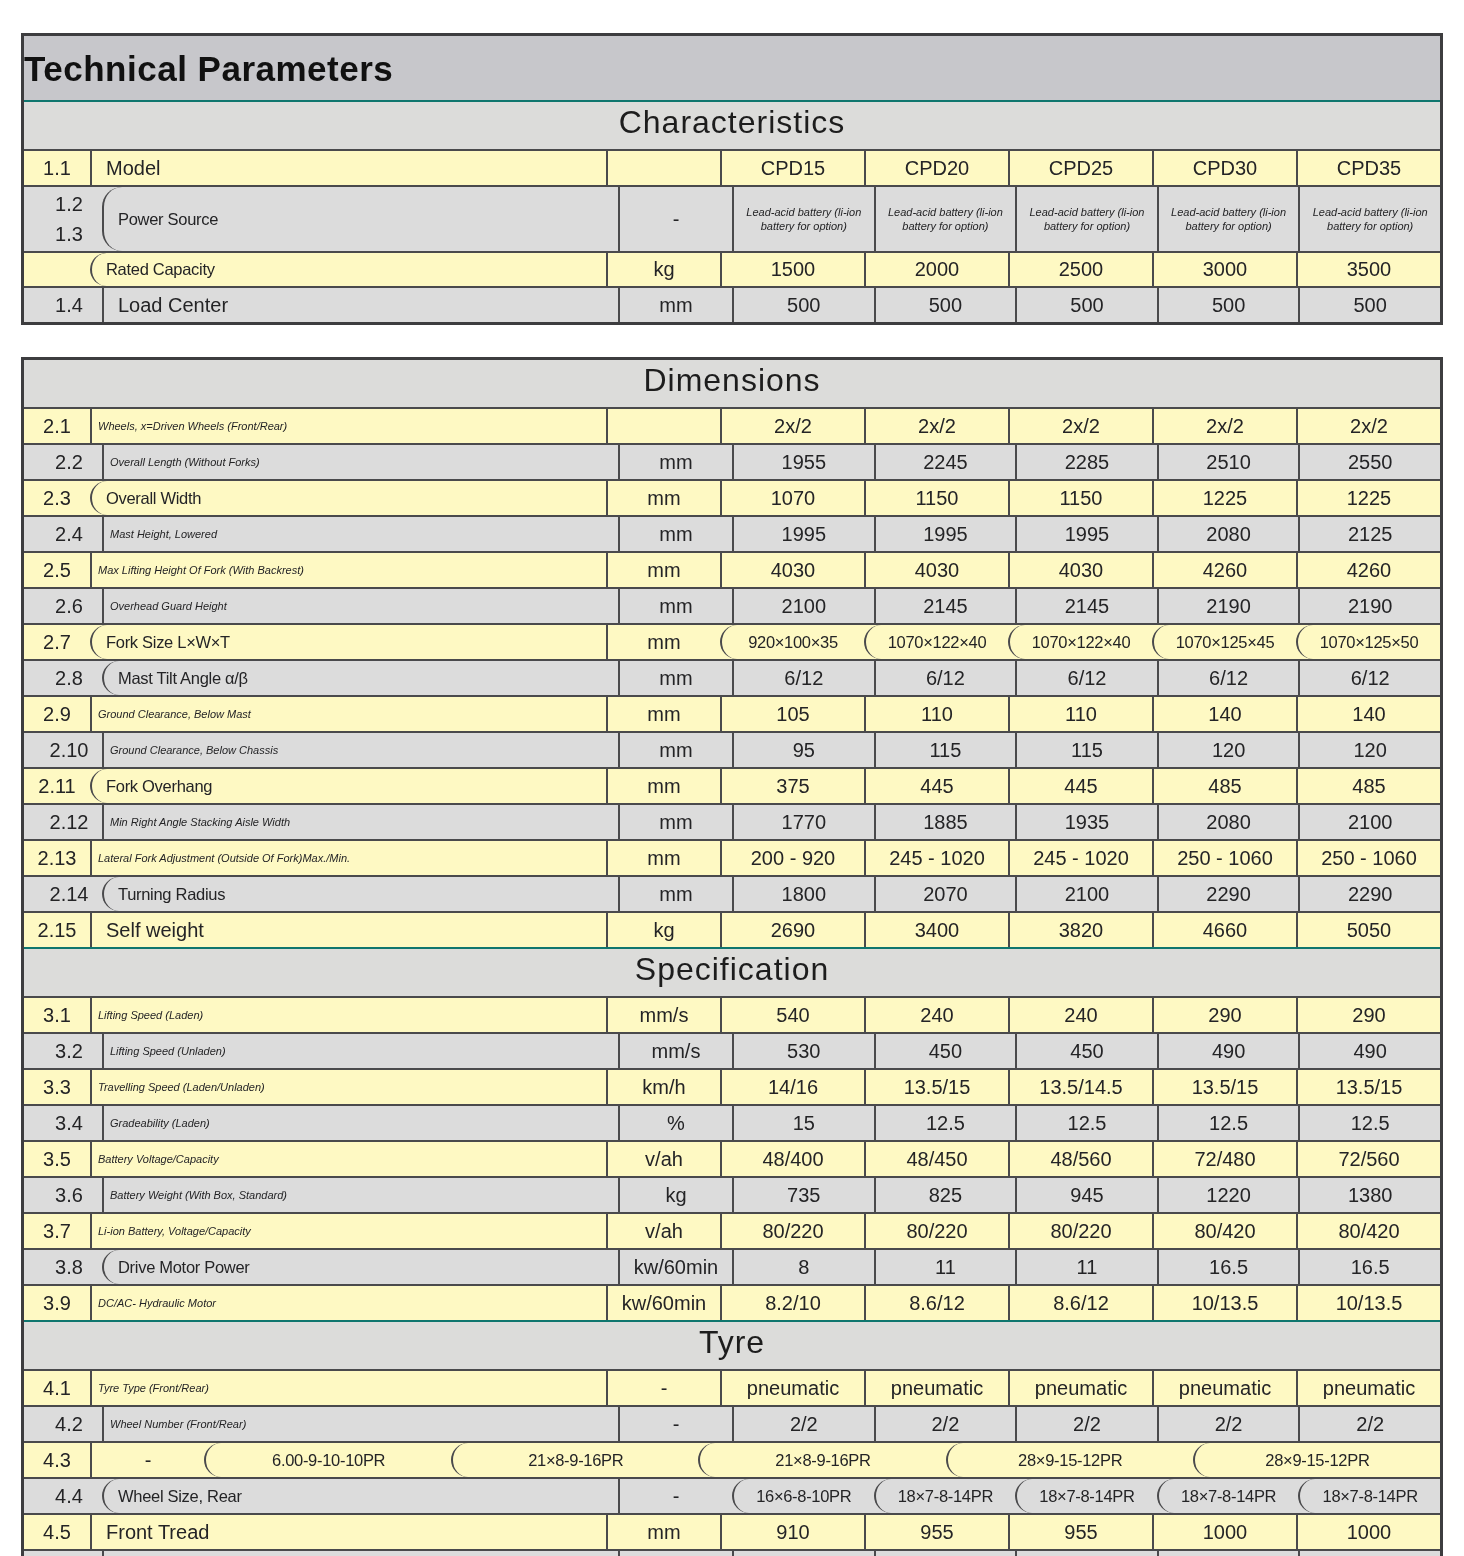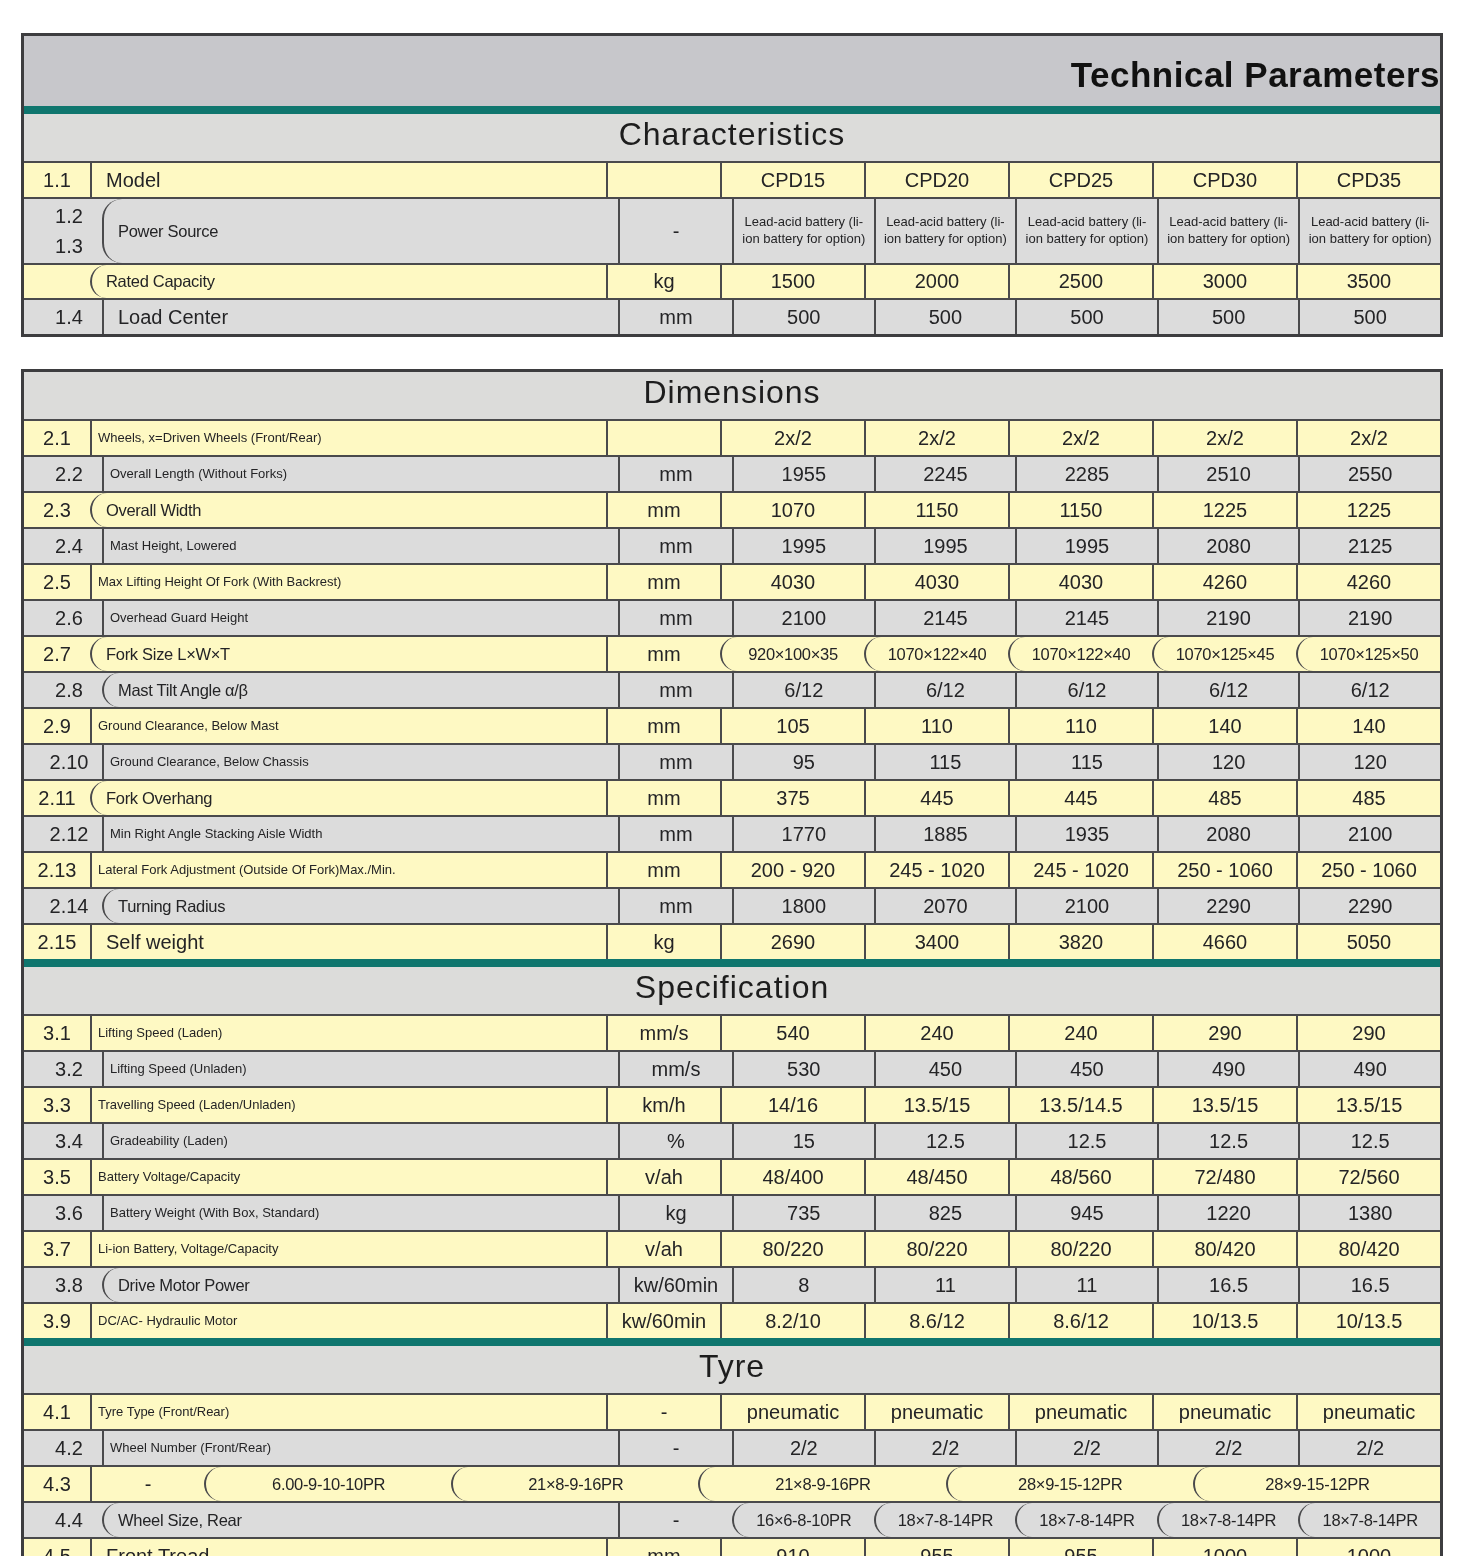--- a/index.html
+++ b/index.html
@@ -17,27 +17,27 @@
     border: 3px solid #3d3d3f;
     background: #ffffff;
   }
   #block2 { margin-top: 32px; }
 
   .title {
     background: #c7c7cb;
     color: #111111;
     font-weight: bold;
     font-size: 35px;
-    text-align: right;
-    padding: 19px 0 11px 0;
+    text-align: left;
+    padding: 13px 0 11px 0;
     letter-spacing: 0.5px;
   }
 
   .section-header {
-    border-top: 8px solid #0f766e;
+    border-top: 2px solid #0f766e;
     background: #dcdcda;
     color: #1d1d1d;
     font-size: 32px;
     text-align: center;
     padding: 2px 0 8px 0;
     letter-spacing: 1px;
   }
   .tbl > .section-header:first-child { border-top: none; }
 
   .row {
@@ -70,21 +70,21 @@
   .cell.label {
     flex: 0 0 516px;
     justify-content: flex-start;
     text-align: left;
     padding-left: 14px;
   }
   .cell.unit { flex: 0 0 114px; }
   .cell.value { flex: 1 1 0; min-width: 0; }
 
   .cell.sm { font-size: 16.5px; letter-spacing: -0.3px; border-radius: 20px; }
-  .cell.xs { font-size: 13px; line-height: 1.3; padding: 4px 6px; }
+  .cell.xs { font-size: 11px; line-height: 1.3; padding: 4px 6px; font-style: italic; }
 
   
   #block1 .row:nth-child(2) .cell.label {
     justify-content: center; text-align: center; padding-left: 3px;
   }
 </style>
 </head>
 <body>
 
 <div class="page">

